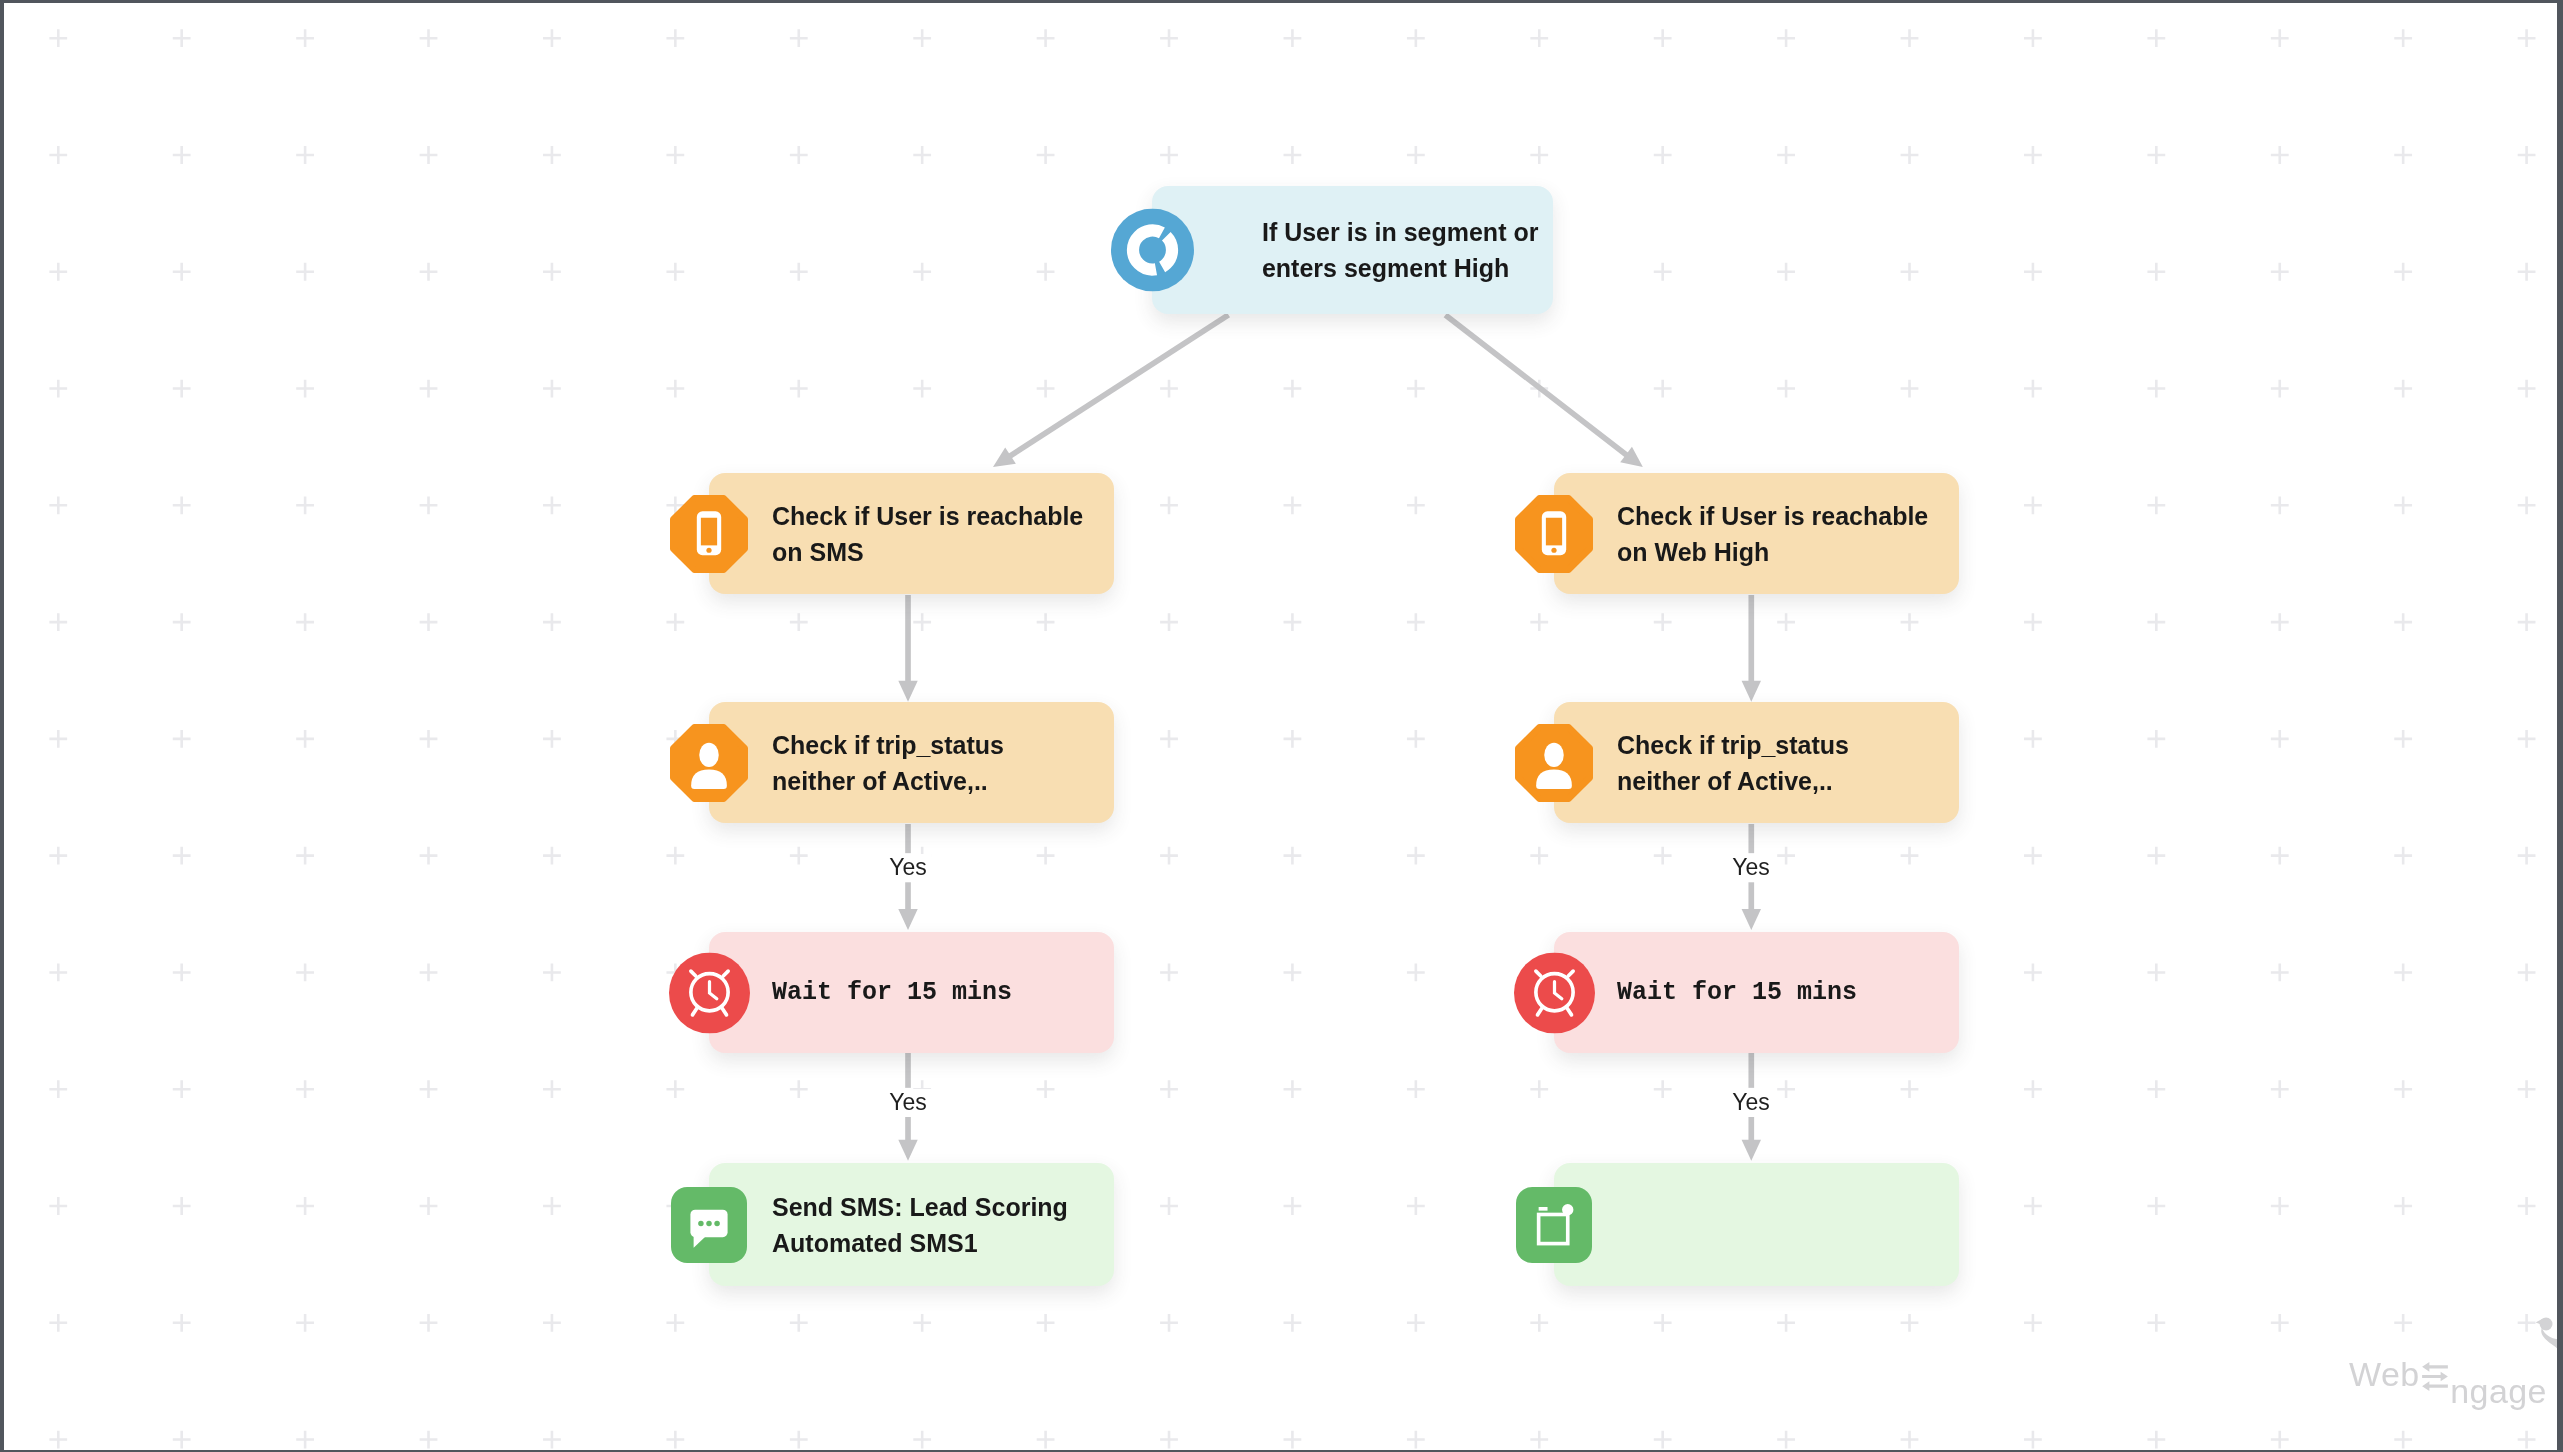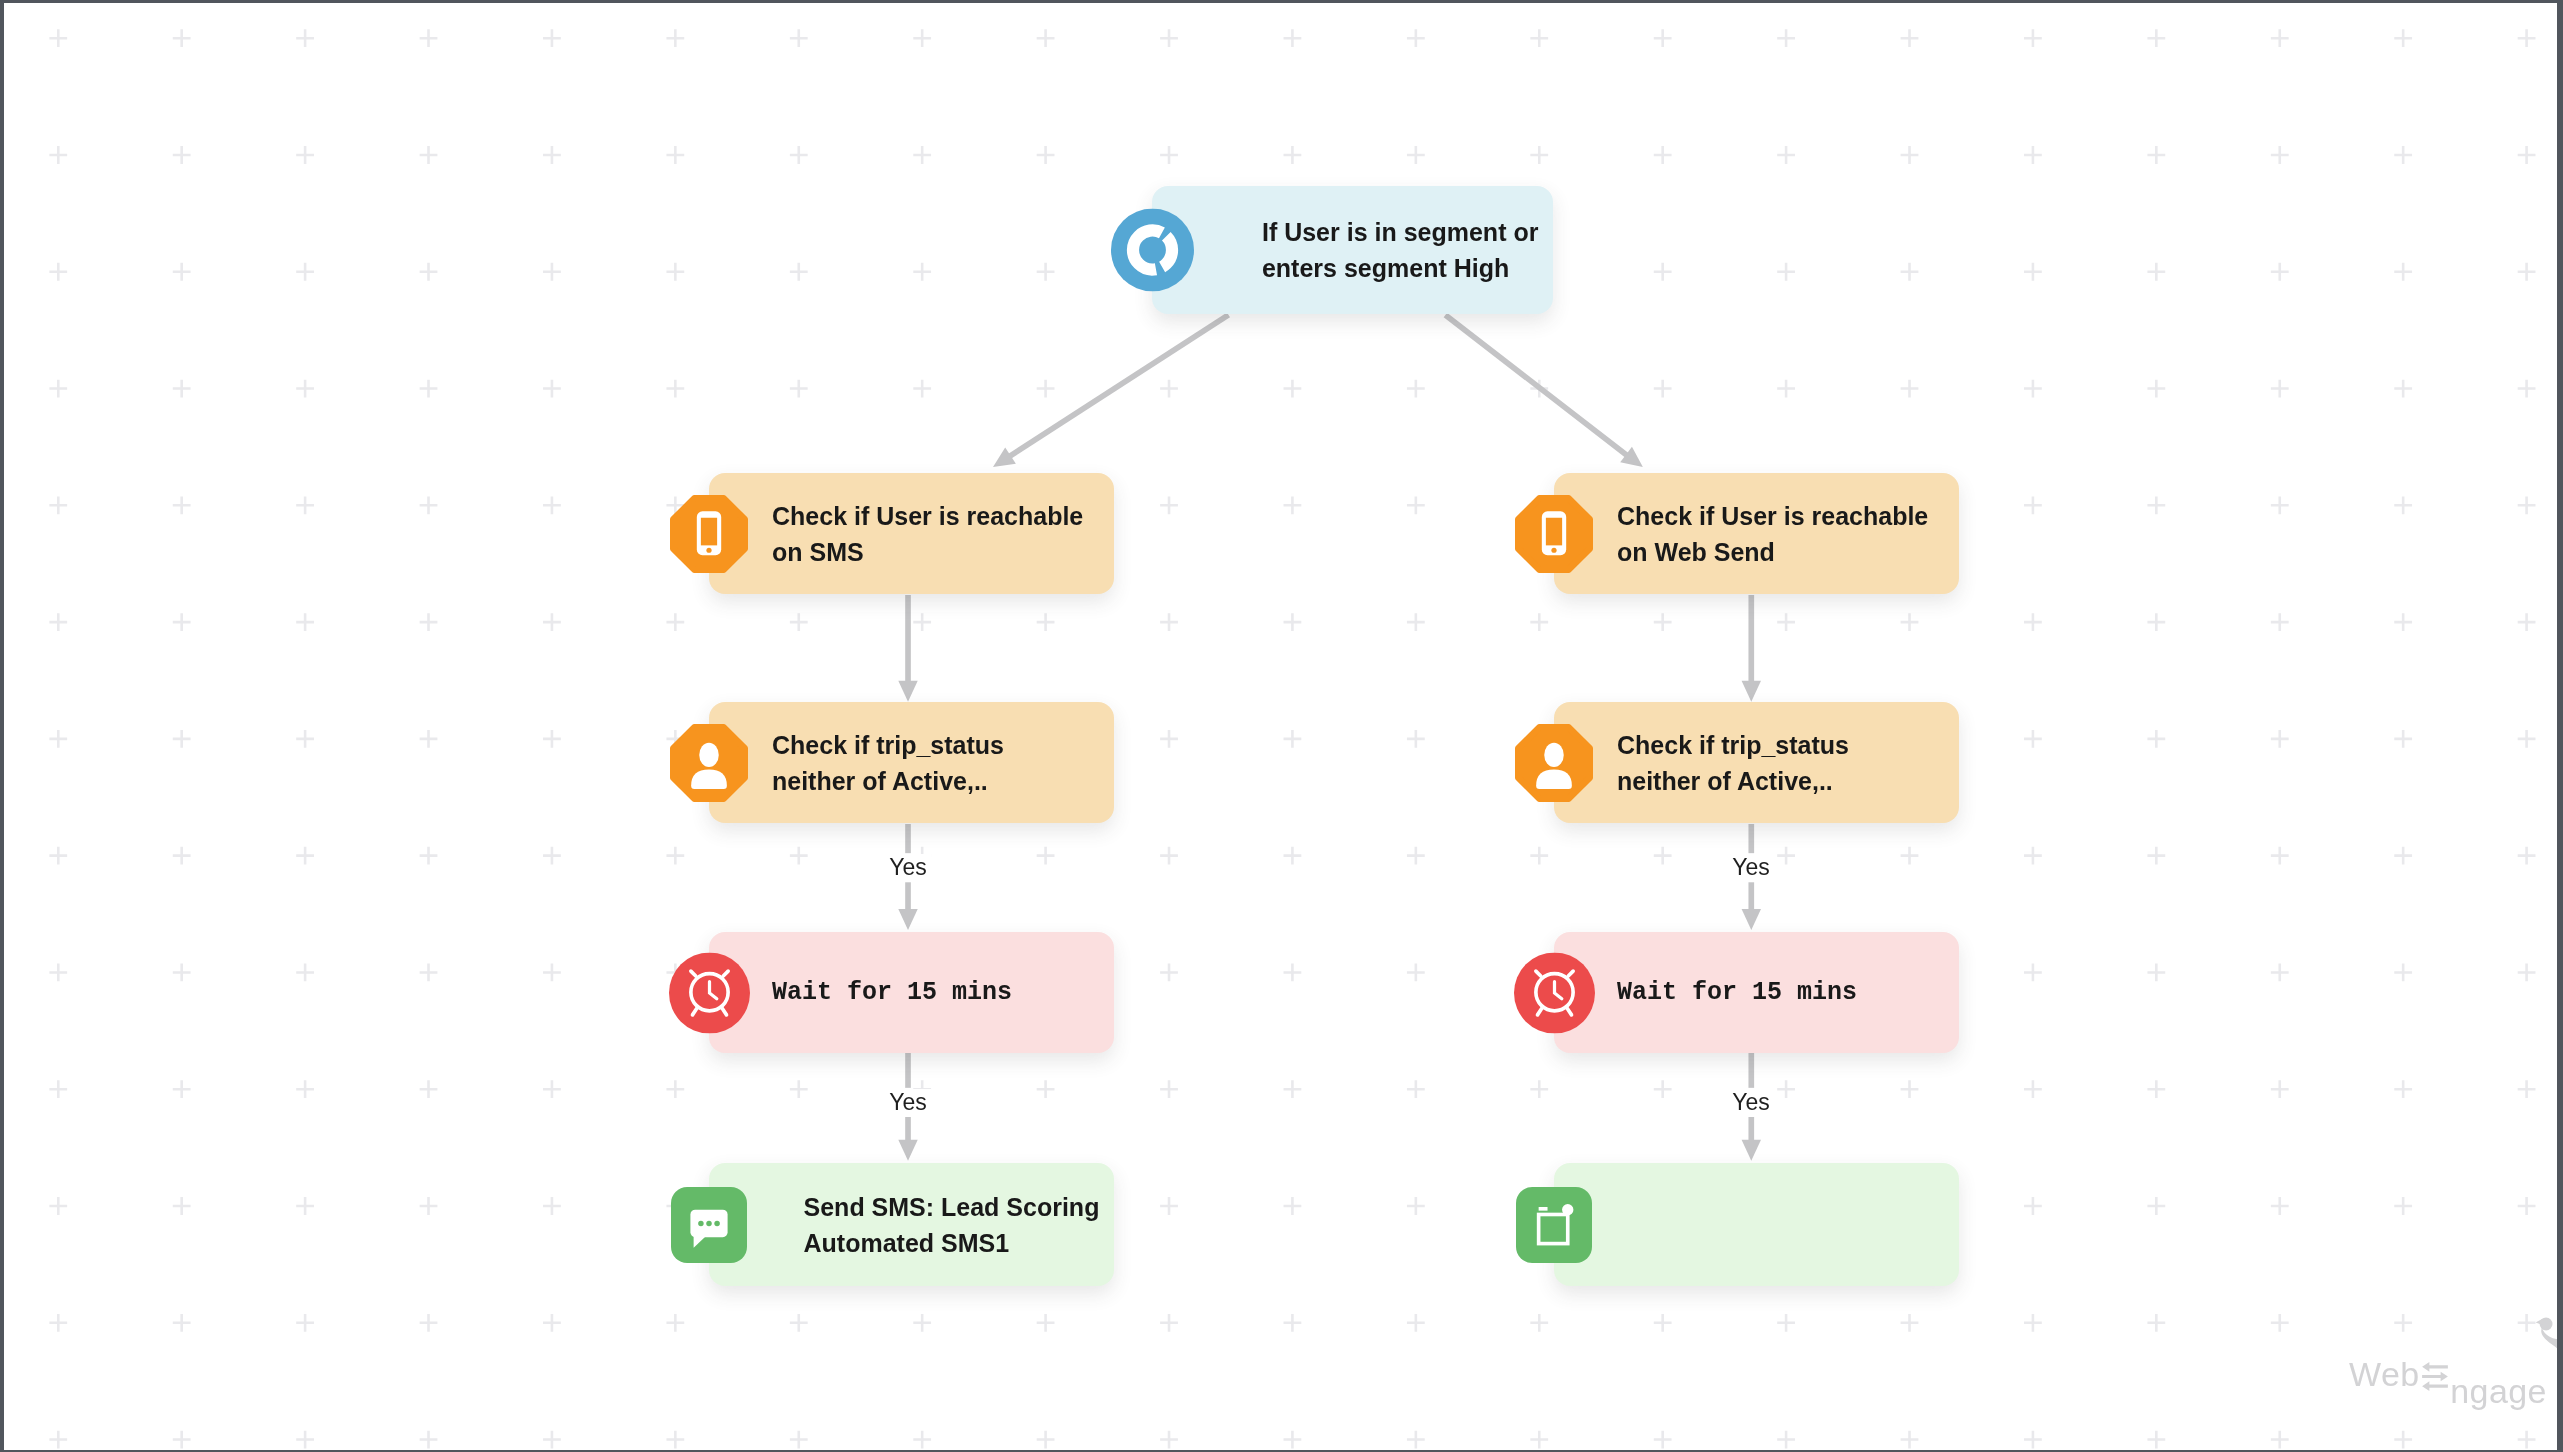--- a/index.html
+++ b/index.html
@@ -11,21 +11,21 @@
   .layer{position:absolute;left:0;top:0;z-index:0;}
   .node{position:absolute;border-radius:16px;display:flex;align-items:center;z-index:2;
         box-shadow:0 8px 19.4px rgba(60,60,60,0.12);}
   .node .icon{position:absolute;top:50%;transform:translateY(-50%);}
   .node .label{padding-left:63px;padding-right:14.6px;font-size:25px;line-height:36px;
                font-weight:600;color:var(--text);}
   .node .label div:empty{display:none;}
   .trigger{background:var(--trigger_bg);justify-content:flex-end;}
   .cond{background:var(--condition_bg);}
   .wait{background:var(--wait_bg);font-family:Liberation Mono, monospace;}
-  .action{background:var(--action_bg);justify-content:flex-end;}
+  .action{background:var(--action_bg);}
   .yes{position:absolute;transform:translateX(-50%);z-index:3;font-size:23px;line-height:27.5px;
        color:#1f1f1f;background:#ffffff;padding:0 4.9px;font-weight:400;}
   .watermark{position:absolute;display:flex;align-items:center;z-index:2;
              color:var(--watermark);font-size:34px;letter-spacing:0.4px;}
   .wm-web{font-weight:400;}
   .wm-ngage{font-weight:400;margin-top:35px;}
   .wm-arrows{margin:4.9px 2.4px 0 2.4px;}
   .wm-bird{position:absolute;right:-24px;top:-21px;}
 </style>
 </head>
@@ -130,21 +130,21 @@
 
   <div class="node cond" style="left:1554px;top:473px;width:405px;height:121px">
     <svg class="icon" style="left:-39px" width="78" height="78" viewBox="0 0 96 96">
       <polygon points="30,4 66,4 92,30 92,66 66,92 30,92 4,66 4,30" stroke-width="8" stroke-linejoin="round" style="fill:var(--condition_icon);stroke:var(--condition_icon)"></polygon>
       <rect x="33" y="20" width="30" height="54" rx="7" fill="#ffffff"></rect>
       <rect x="38" y="28" width="20" height="34" style="fill:var(--condition_icon)"></rect>
       <circle cx="48" cy="68" r="3.2" style="fill:var(--condition_icon)"></circle>
     </svg>
     <div class="label">
       <div>Check if User is reachable</div>
-      <div>on Web Send</div>
+      <div>on Web High</div>
     </div>
   </div>
 
   <div class="node cond" style="left:1554px;top:702px;width:405px;height:121px">
     <svg class="icon" style="left:-39px" width="78" height="78" viewBox="0 0 96 96">
       <polygon points="30,4 66,4 92,30 92,66 66,92 30,92 4,66 4,30" stroke-width="8" stroke-linejoin="round" style="fill:var(--condition_icon);stroke:var(--condition_icon)"></polygon>
       <ellipse cx="48" cy="38" rx="12" ry="15" fill="#ffffff"></ellipse>
       <path d="M26,76 Q26,56 48,56 Q70,56 70,76 Q70,80 66,80 L30,80 Q26,80 26,76 Z" fill="#ffffff"></path>
     </svg>
     <div class="label">

